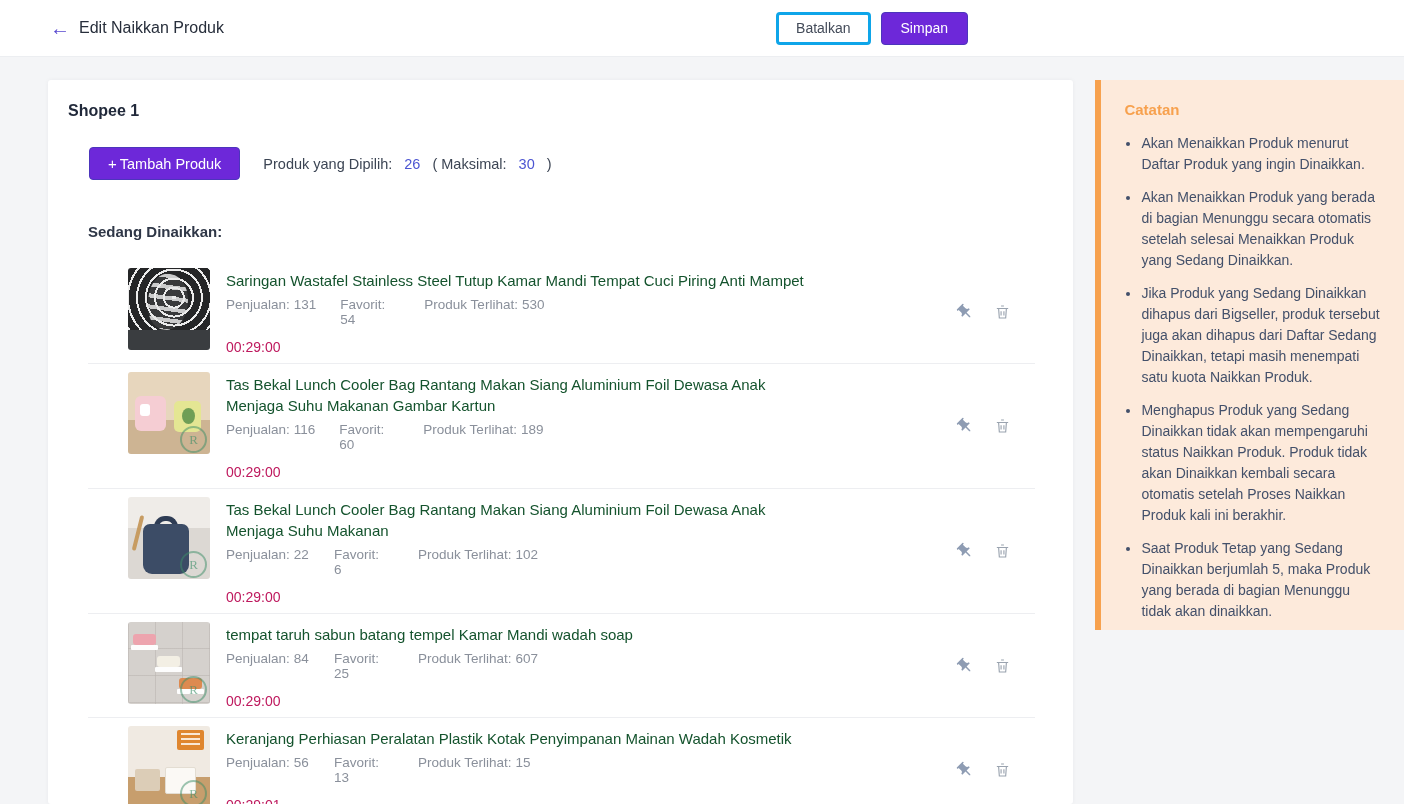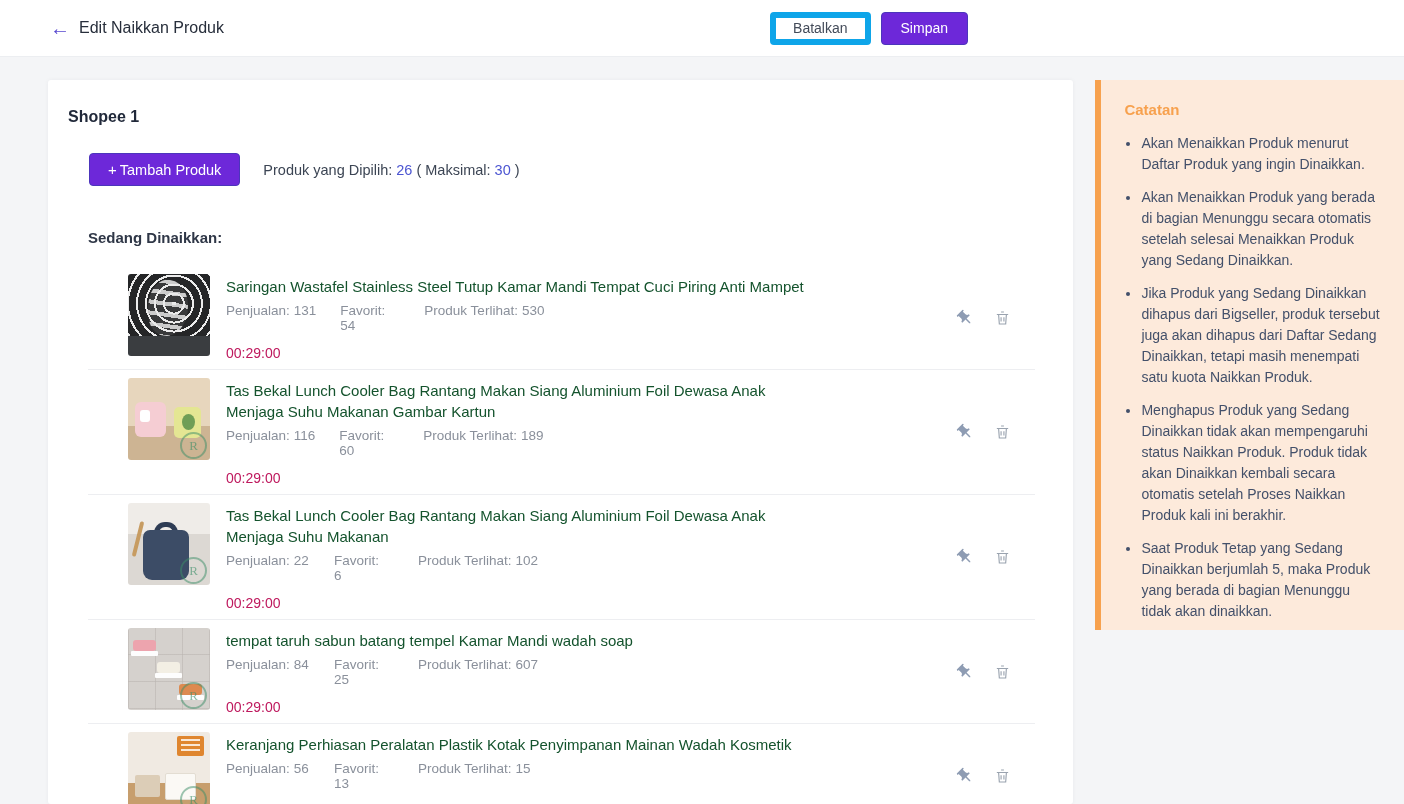--- a/index.html
+++ b/index.html
@@ -13,36 +13,36 @@
 
   
   .topbar {
     height:57px; background:#fff; border-bottom:1px solid #eceef1;
     display:flex; align-items:center; padding:0 436px 0 50px;
   }
   .back-arrow { color:#5646cf; font-size:20px; line-height:1; margin-right:9px; cursor:pointer; }
   .page-title { font-size:16px; color:#272e3b; font-weight:400; }
   .topbar-actions { margin-left:auto; display:flex; gap:10px; }
   .btn { height:33px; border-radius:4px; font-size:14px; display:flex; align-items:center; justify-content:center; cursor:pointer; font-family:inherit; }
-  .btn-plain { background:#fff; border:6px solid #0ea5e9; color:#434b59; padding:0 17px; }
+  .btn-plain { background:#fff; border:3px solid #0ea5e9; color:#434b59; padding:0 17px; }
   .btn-primary { background:#6d28d9; border:1px solid #4c35bc; color:#fff; padding:0 19px; }
 
   
   .main { display:flex; align-items:flex-start; padding:23px 0 0 48px; }
   .card {
     width:1067px; height:724px; background:#fff; border-radius:3px;
-    box-shadow:0 0 4px rgba(30,40,60,.05); padding-top:28px; overflow:hidden;
+    box-shadow:0 0 4px rgba(30,40,60,.05); padding-top:22px; overflow:hidden;
   }
 
   .shop-name { font-size:16px; font-weight:700; color:#21293a; margin-left:20px; }
 
   .toolbar { display:flex; align-items:center; margin:27px 0 0 41px; }
   .btn-add { padding:0 18px; height:33px; font-size:14.5px; }
   .btn-add .plus { margin-right:3px; font-size:15px; }
-  .selected-line { display:flex; align-items:center; margin-left:23px; font-size:14.5px; color:#3c4554; gap:4px; }
+  .selected-line { display:flex; align-items:center; margin-left:23px; font-size:14.5px; color:#3c4554; gap:12px; }
   .selected-line .num { color:#4c55d2; }
 
   .section-label { margin:43px 0 0 40px; font-size:15px; font-weight:700; color:#2f3747; }
 
   .rows { margin:20px 38px 0 40px; }
   .row { display:flex; align-items:flex-start; padding:8px 0 8px 40px; border-bottom:1px solid #edeef1; }
   .row.last { border-bottom:none; }
   .pimg { width:82px; height:82px; border-radius:3px; overflow:hidden; position:relative; flex:none; }
   .p-info { width:600px; margin-left:16px; }
   .p-title { font-size:15px; color:#14532d; line-height:21px; margin-top:2px; }

